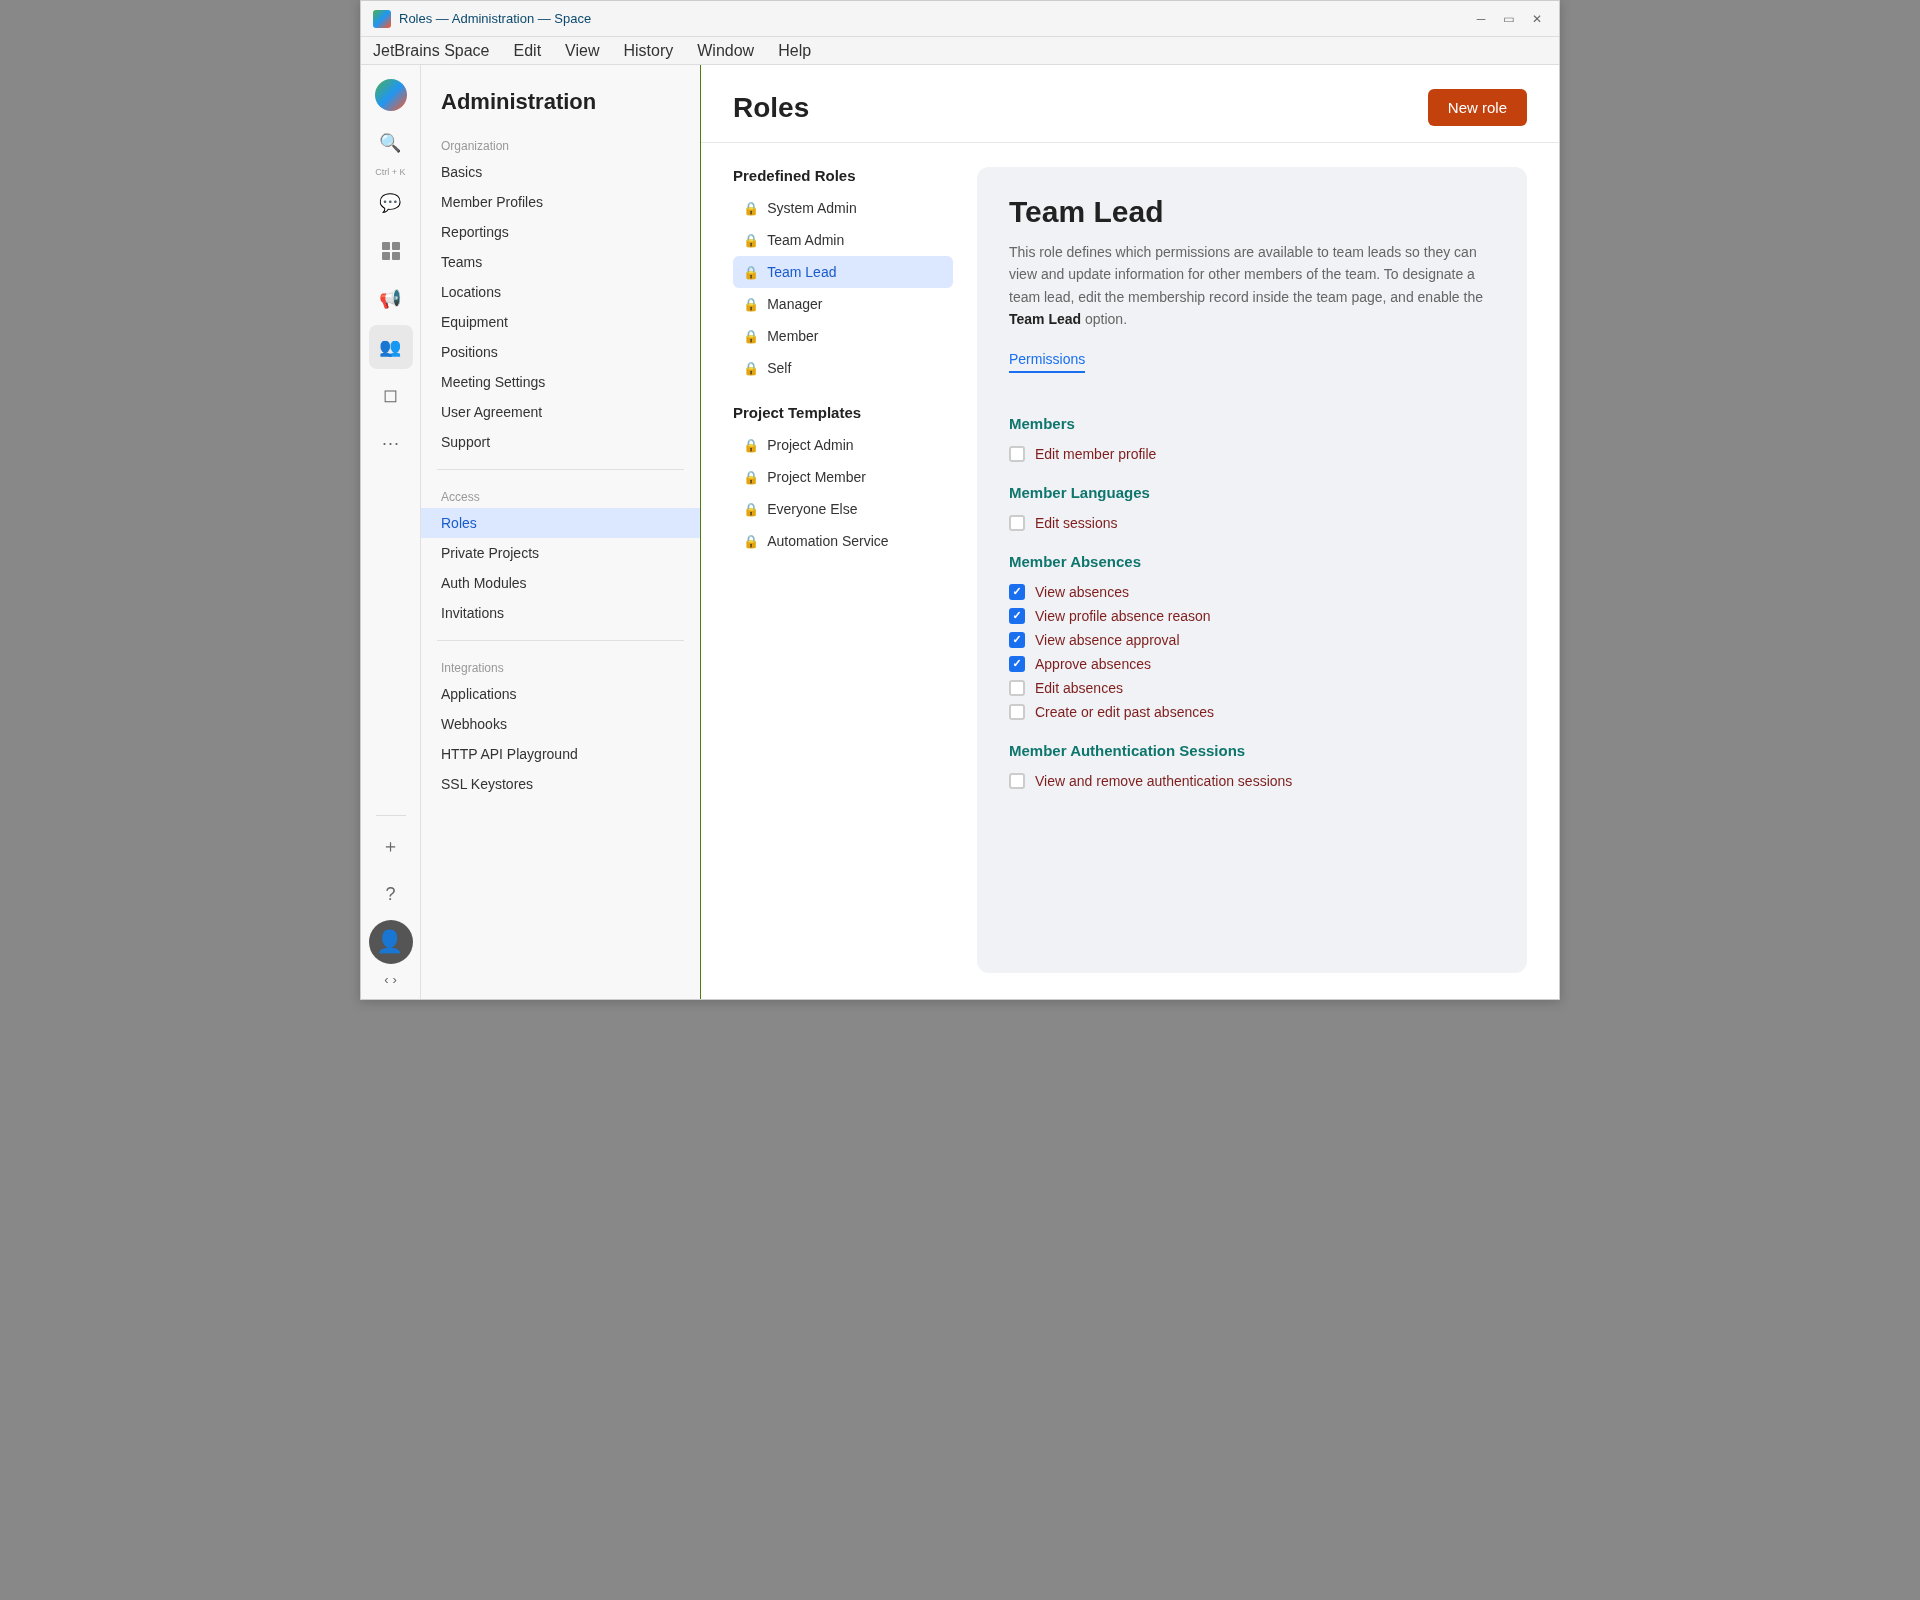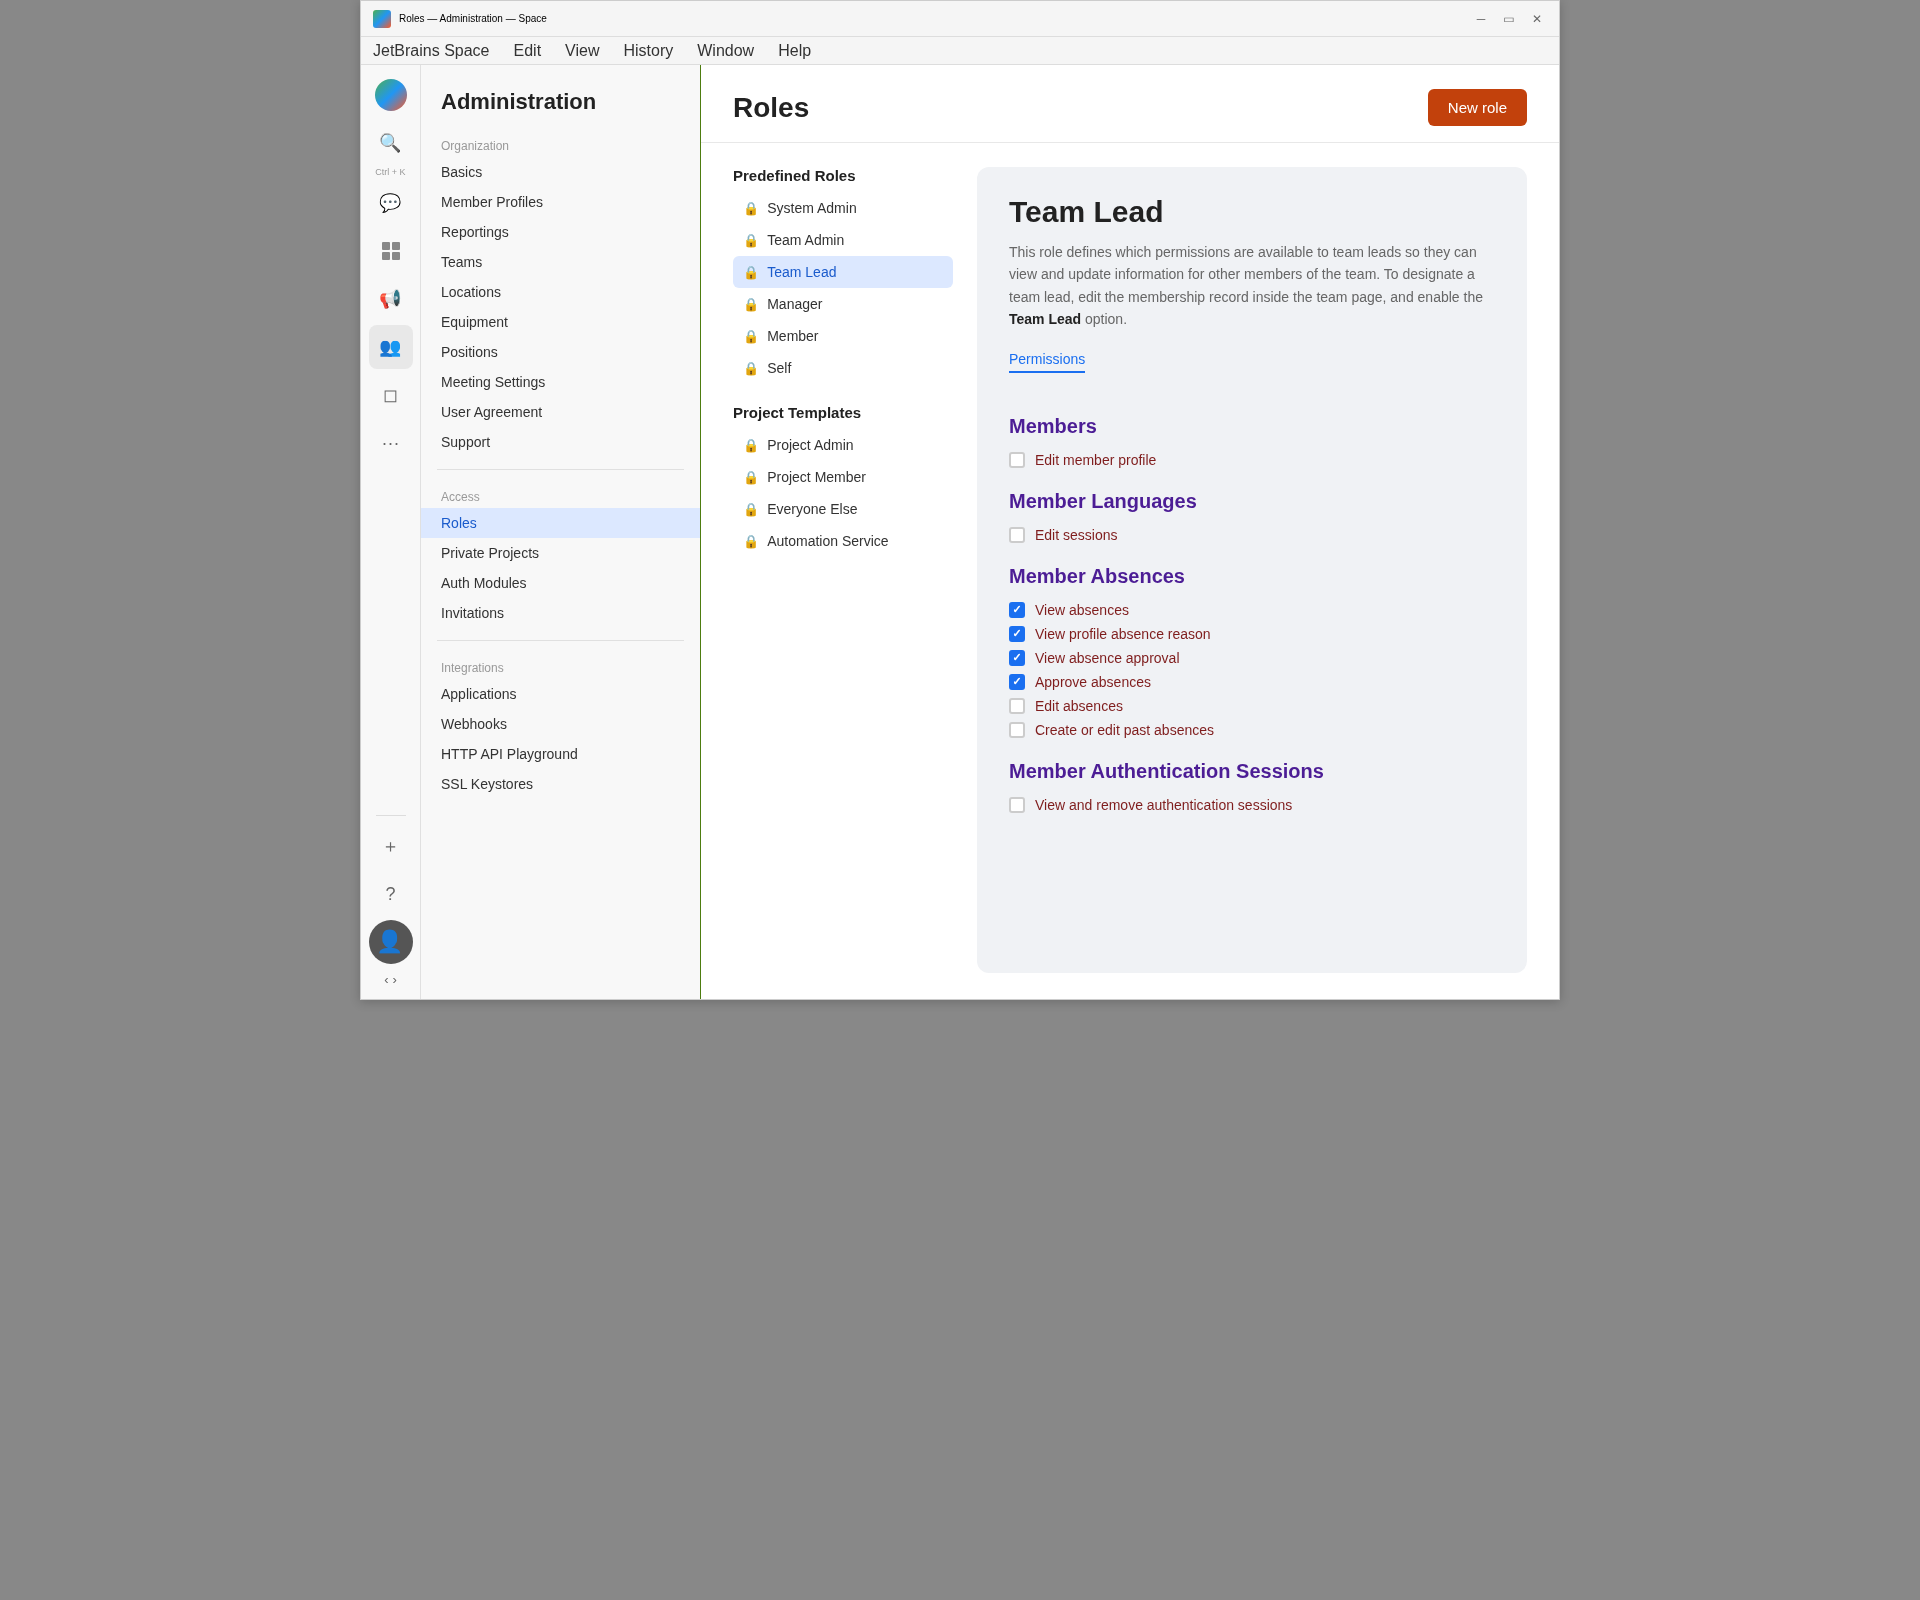--- a/index.html
+++ b/index.html
@@ -1,21 +1,21 @@
 <!DOCTYPE html>
 <html><head>
   <meta charset="utf-8">
   <style>
     * { box-sizing: border-box; margin: 0; padding: 0; }
     body { font-family: -apple-system, BlinkMacSystemFont, 'Segoe UI', sans-serif; font-size: 14px; background: #f0f2f5; overflow: hidden; }
 
     
     .window { width: 1200px; height: 1000px; background: #fff; border: 1px solid #ccc; display: flex; flex-direction: column; box-shadow: 0 2px 10px rgba(0,0,0,0.2); }
     .title-bar { background: #f5f5f5; border-bottom: 1px solid #ddd; padding: 0 12px; height: 36px; display: flex; align-items: center; gap: 8px; }
-    .title-bar-title { font-size: 10px; color: #000000; flex: 1; }
+    .title-bar-title { font-size: 13px; color: #0c4a6e; flex: 1; }
     .title-bar-controls { display: flex; gap: 8px; }
     .title-btn { width: 20px; height: 20px; display: flex; align-items: center; justify-content: center; cursor: pointer; color: #666; font-size: 12px; }
     .menu-bar { background: #f5f5f5; border-bottom: 1px solid #ddd; padding: 0 8px; height: 28px; display: flex; align-items: center; gap: 16px; }
     .menu-item { font-size: 16px; color: #333; cursor: pointer; padding: 2px 4px; }
 
     
     .app-body { display: flex; flex: 1; overflow: hidden; }
 
     
     .icon-rail { width: 60px; background: #f8f8f8; border-right: 1px solid #e0e0e0; display: flex; flex-direction: column; align-items: center; padding: 8px 0; gap: 4px; }
@@ -51,21 +51,21 @@
     .lock-icon { font-size: 13px; color: #999; }
     .role-section-gap { margin-top: 20px; }
 
     
     .role-detail { flex: 1; background: #f0f2f5; border-radius: 12px; padding: 28px 32px; overflow-y: auto; }
     .role-name { font-size: 30px; font-weight: 700; color: #222; margin-bottom: 12px; }
     .role-description { font-size: 14px; color: #666; line-height: 1.6; margin-bottom: 20px; }
     .role-description strong { color: #222; }
     .permissions-tab { display: inline-block; font-size: 14px; color: #1a6ff0; border-bottom: 2px solid #1a6ff0; padding-bottom: 4px; margin-bottom: 24px; cursor: pointer; font-weight: 500; }
 
-    .perm-section-title { font-size: 20px; font-weight: 700; color: #4c1d95; margin-bottom: 10px; margin-top: 18px; }
+    .perm-section-title { font-size: 15px; font-weight: 700; color: #0f766e; margin-bottom: 10px; margin-top: 18px; }
     .perm-item { display: flex; align-items: center; gap: 10px; padding: 4px 0; font-size: 14px; color: #7f1d1d; }
     .checkbox { width: 16px; height: 16px; border: 2px solid #ccc; border-radius: 3px; display: inline-flex; align-items: center; justify-content: center; background: #fff; flex-shrink: 0; }
     .checkbox.checked { background: #1a6ff0; border-color: #1a6ff0; }
     .checkbox.checked::after { content: '✓'; color: #fff; font-size: 11px; font-weight: 700; }
 
     
     .admin-sidebar::-webkit-scrollbar, .main-content::-webkit-scrollbar, .role-detail::-webkit-scrollbar { width: 8px; }
     .admin-sidebar::-webkit-scrollbar-thumb, .main-content::-webkit-scrollbar-thumb, .role-detail::-webkit-scrollbar-thumb { background: #ccc; border-radius: 4px; }
 
     

